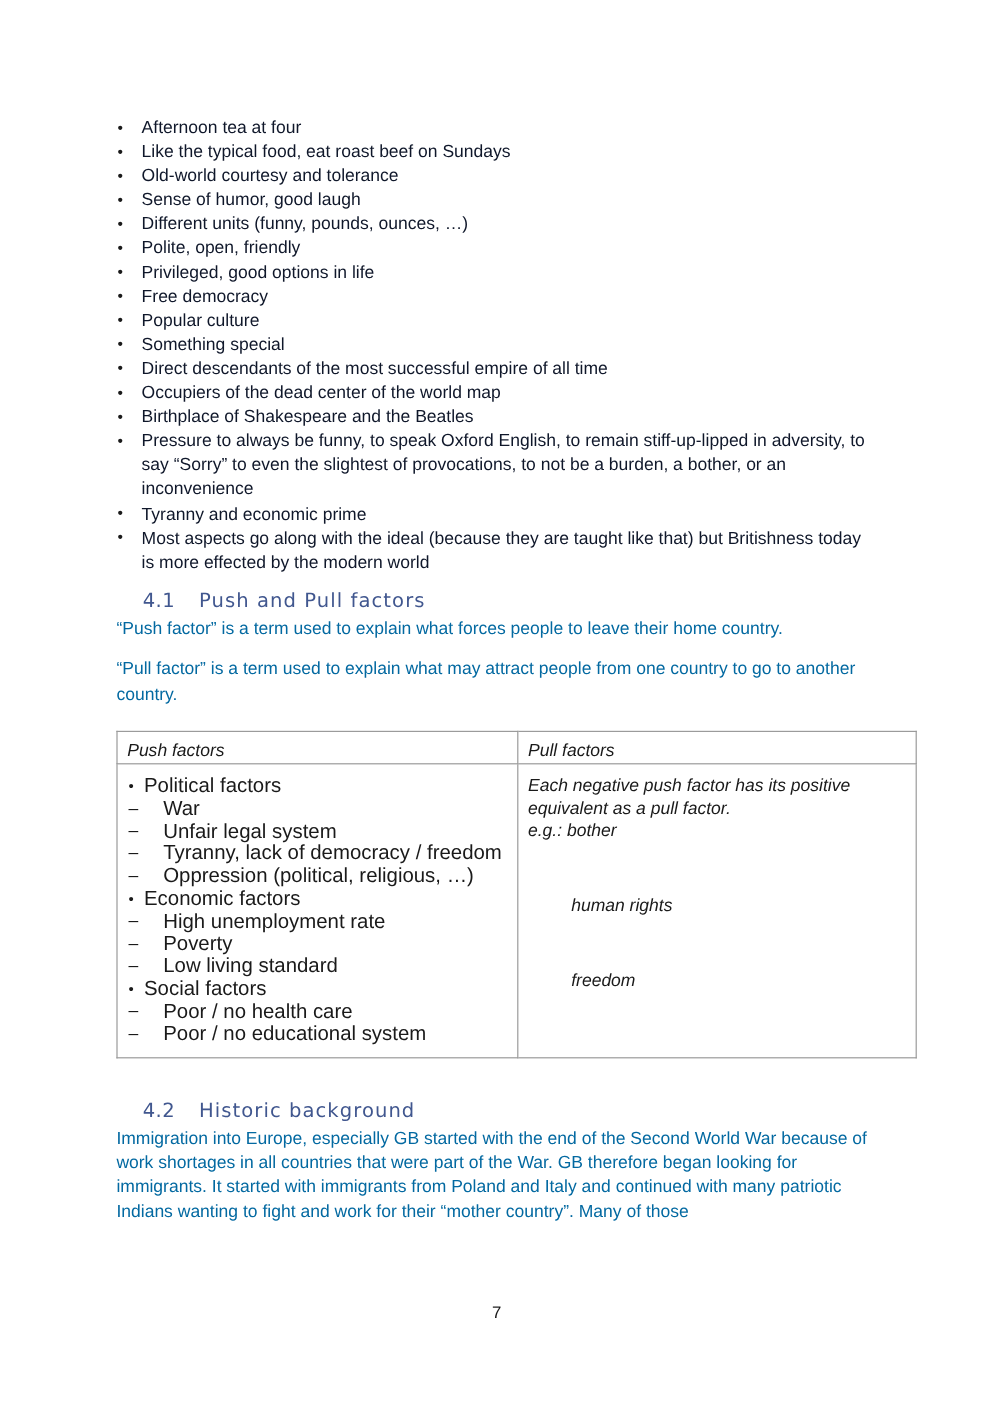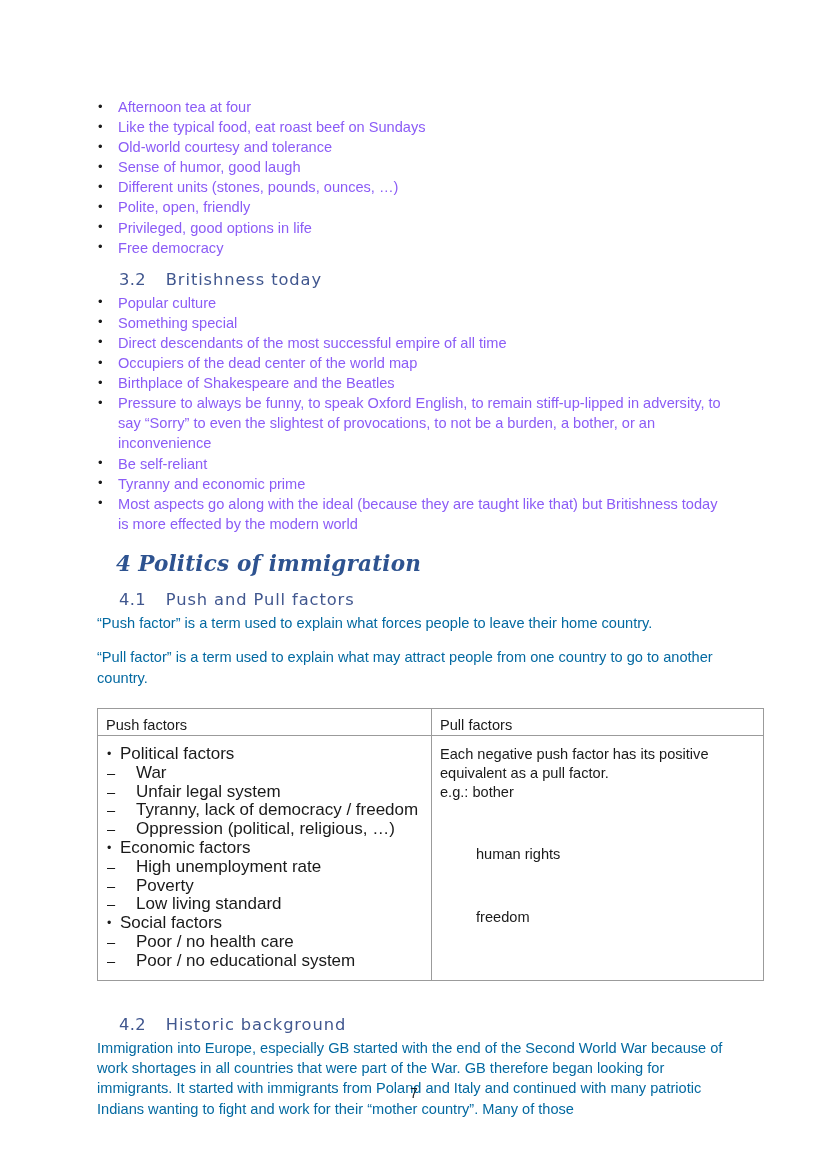--- a/index.html
+++ b/index.html
@@ -30,21 +30,21 @@
   ul.bullets {
     list-style: none;
     margin: 0;
     padding: 0;
   }
   ul.bullets > li {
     position: relative;
     padding-left: 21px;
     font-size: 14.6px;
     line-height: 20.1px;
-    color: #8b5cf6;
+    color: #0f172a;
     margin: 0;
   }
   ul.bullets > li::before {
     content: "\2022";
     position: absolute;
     left: 1px;
     top: -0.5px;
     font-size: 13px;
     line-height: 20.1px;
     color: #1a1a1a;
@@ -103,20 +103,21 @@
     font-size: 14.6px;
     line-height: 18.8px;
     color: #1a1a1a;
   }
   table.factors td.col-left { width: 317px; }
   table.factors td.col-right { width: 315px; }
   table.factors tr.head td {
     height: 19px;
     padding-top: 7px;
     padding-bottom: 0;
+    font-style: italic;
   }
   table.factors tr.body td {
     padding-top: 9px;
     padding-bottom: 9px;
   }
 
   .tlist {
     list-style: none;
     margin: 0;
     padding: 0;
@@ -148,20 +149,21 @@
   }
 
   .rlist {
     list-style: none;
     margin: 0;
     padding: 0;
   }
   .rlist li {
     line-height: 18.8px;
     font-size: 14.6px;
+    font-style: italic;
   }
   .rlist li.indent {
     padding-left: 36px;
     margin-top: 44px;
   }
 
   
   .page-number {
     position: absolute;
     left: 0;
@@ -179,45 +181,38 @@
 <body>
 
 <div class="page">
   <div class="content">
 
     <ul class="bullets" id="intro-bullets">
         <li>Afternoon tea at four</li>
         <li>Like the typical food, eat roast beef on Sundays</li>
         <li>Old-world courtesy and tolerance</li>
         <li>Sense of humor, good laugh</li>
-        <li>Different units (stones, pounds, ounces, …)</li>
+        <li>Different units (funny, pounds, ounces, …)</li>
         <li>Polite, open, friendly</li>
         <li>Privileged, good options in life</li>
         <li>Free democracy</li>
       </ul>
 
-    <div class="h2-hand">
-      <span class="num">3.2</span><span>Britishness today</span>
-    </div>
 
     <ul class="bullets" id="s32-bullets">
         <li>Popular culture</li>
         <li>Something special</li>
         <li>Direct descendants of the most successful empire of all time</li>
         <li>Occupiers of the dead center of the world map</li>
         <li>Birthplace of Shakespeare and the Beatles</li>
         <li>Pressure to always be funny, to speak Oxford English, to remain stiff-up-lipped in adversity, to say “Sorry” to even the slightest of provocations, to not be a burden, a bother, or an inconvenience</li>
-        <li>Be self-reliant</li>
         <li>Tyranny and economic prime</li>
         <li>Most aspects go along with the ideal (because they are taught like that) but Britishness today is more effected by the modern world</li>
       </ul>
 
-    <div class="h1-script">
-      <span class="num">4</span><span>Politics of immigration</span>
-    </div>
 
     <div class="h2-hand">
       <span class="num">4.1</span><span>Push and Pull factors</span>
     </div>
 
     <p class="body">“Push factor” is a term used to explain what forces people to leave their home country.</p>
     <p class="body">“Pull factor” is a term used to explain what may attract people from one country to go to another country.</p>
 
     <table class="factors">
       <tbody>

